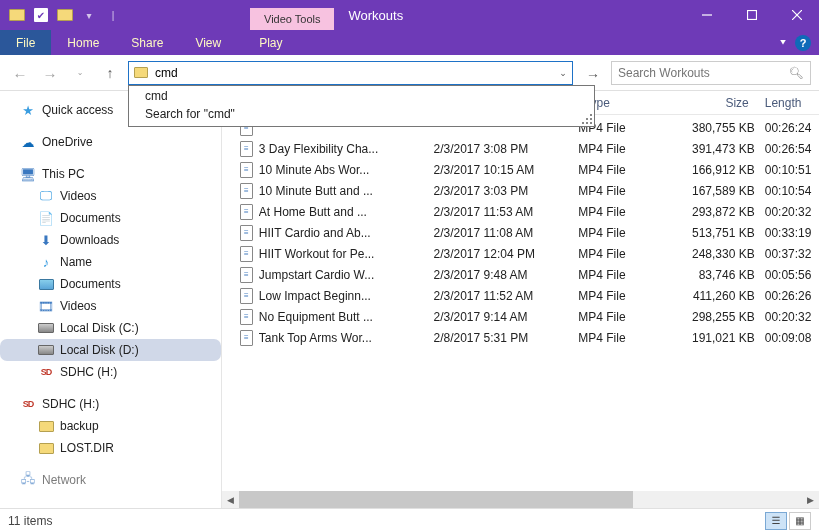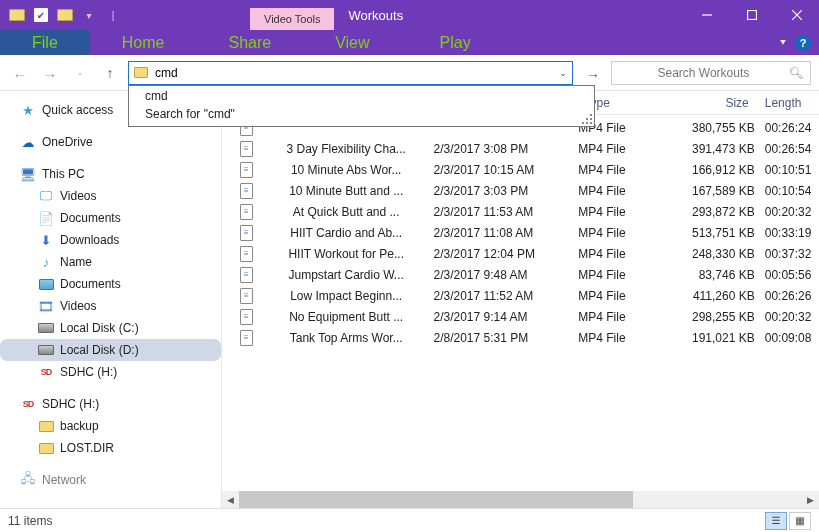--- a/index.html
+++ b/index.html
@@ -13,37 +13,37 @@
 .qat-check { width: 14px; height: 14px; background: #fff; display: flex; align-items: center; justify-content: center; color: #6e3ab7; font-size: 10px; border-radius: 1px;}
 .qat-sep { color: rgba(255,255,255,0.7); font-size: 10px; padding: 0 3px; }
 .context-tab { background: #f7c2e0; color: #333; padding: 0 14px; height: 22px; margin-top: 8px; display: flex; align-items: center; margin-left: 120px; font-size: 11px;}
 .title-text { padding-left: 14px; color: #fff; font-size: 13px; }
 .win-controls { margin-left: auto; display: flex; }
 .win-btn { width: 45px; height: 30px; display: flex; align-items: center; justify-content: center; color: #fff; font-family: "Segoe MDL2 Assets", sans-serif; font-size: 11px;}
 .win-btn svg { stroke: #fff; }
 
 
 .ribbon { height: 25px; background: #6e3ab7; display: flex; align-items: stretch; }
-.ribbon-tab { padding: 0 32px; display: flex; align-items: center; color: #84cc16; font-size: 16px; cursor: default; }
+.ribbon-tab { padding: 0 16px; display: flex; align-items: center; color: #fef9c3; font-size: 12px; cursor: default; }
 .ribbon-tab.file { background: #2b579a; }
 .ribbon-right { margin-left: auto; display: flex; align-items: center; padding-right: 8px; gap: 8px; color: #fff; }
 .help-circle { width: 16px; height: 16px; border-radius: 50%; background: #0f6ab8; color: #fff; display:flex; align-items:center; justify-content:center; font-size:11px; font-weight:bold;}
 
 
 .navbar { height: 36px; display: flex; align-items: center; padding: 0 8px; gap: 6px; border-bottom: 1px solid #e0e0e0; }
 .nav-arrow { width: 24px; height: 24px; display:flex; align-items:center; justify-content:center; color:#a0a0a0; font-size: 15px;}
 .nav-arrow.enabled { color: #555; }
 .nav-up { color:#555; font-size:14px; }
 .addr-wrap { flex: 1; height: 24px; border: 1px solid #1e72c7; display:flex; align-items:center; background:#fff; position:relative;}
 .addr-folder { width: 14px; height: 11px; background: #f5d97a; border:1px solid #b5a050; margin: 0 5px; border-radius:1px;}
 .addr-input { flex:1; border:none; outline:none; font-size:12px; padding: 2px 2px;}
 .addr-drop { width: 18px; display:flex; align-items:center; justify-content:center; color:#555; font-size:9px;}
 .addr-go { width: 24px; height:24px; display:flex; align-items:center; justify-content:center; color:#555; font-size:14px; margin-left:2px;}
 .search-box { width: 200px; height: 24px; border:1px solid #ccc; display:flex; align-items:center; padding: 0 6px; color:#888; }
-.search-box input { flex:1; border:none; outline:none; font-size:12px; color:#888;text-align:center;}
+.search-box input { flex:1; border:none; outline:none; font-size:12px; color:#888;}
 .search-icon{ color:#888; font-size:12px;}
 
 
 .ac-list { position:absolute; top:23px; left:-1px; right:-23px; background:#fff; border:1px solid #767676; z-index:50; padding: 1px 0 3px 0;}
 .ac-item { padding: 2px 16px; font-size:12px; color:#222; }
 .ac-resize { position:absolute; bottom:0; right:0; width:14px; height:14px; }
 .ac-resize svg{ display:block;}
 
 
 .main { display:flex; height: calc(532px - 30px - 25px - 36px - 24px); }
@@ -73,21 +73,21 @@
 .col { padding: 0 6px; }
 .col-name{ width: 215px;}
 .col-date{ width: 160px;}
 .col-type{ width: 115px;}
 .col-size{ width: 80px; text-align:right;}
 .col-len{ width: 70px; padding-left:10px;}
 .rows { padding-top: 2px; }
 .row { display:flex; align-items:center; height:21px; padding-left:18px; font-size:12px; color:#222;}
 .row .ico-file { width:14px; height:16px; background:#fff; border:1px solid #888; border-radius:1px; position:relative; margin-right: 6px; display:flex; align-items:center; justify-content:center;}
 .row .ico-file::before{ content:"≡"; font-size:8px; color:#4a80c0;}
-.cell-name{ width: 193px; white-space:nowrap; overflow:hidden; text-overflow:ellipsis;text-align:center;}
+.cell-name{ width: 193px; white-space:nowrap; overflow:hidden; text-overflow:ellipsis;}
 .cell-date{ width: 160px; }
 .cell-type{ width: 115px; }
 .cell-size{ width: 80px; text-align:right; }
 .cell-len{ width:70px; padding-left:10px;}
 .scroll-h { position:absolute; bottom:0; left:0; right:0; height:17px; background:#f0f0f0; display:flex; align-items:center;}
 .scroll-h .sb-btn{ width:17px; height:17px; display:flex; align-items:center; justify-content:center; color:#606060; font-size:9px;}
 .scroll-h .sb-track{ flex:1; height:17px; background:#f0f0f0; position:relative;}
 .scroll-h .sb-thumb{ position:absolute; left:0; top:0; height:17px; width:70%; background:#c8c8c8;}
 
 
@@ -298,21 +298,21 @@
         <div class="row">
           <span class="ico-file"></span>
           <span class="cell-name">10 Minute Butt and ...</span>
           <span class="cell-date">2/3/2017 3:03 PM</span>
           <span class="cell-type">MP4 File</span>
           <span class="cell-size">167,589 KB</span>
           <span class="cell-len">00:10:54</span>
         </div>
         <div class="row">
           <span class="ico-file"></span>
-          <span class="cell-name">At Quick Butt and ...</span>
+          <span class="cell-name">At Home Butt and ...</span>
           <span class="cell-date">2/3/2017 11:53 AM</span>
           <span class="cell-type">MP4 File</span>
           <span class="cell-size">293,872 KB</span>
           <span class="cell-len">00:20:32</span>
         </div>
         <div class="row">
           <span class="ico-file"></span>
           <span class="cell-name">HIIT Cardio and Ab...</span>
           <span class="cell-date">2/3/2017 11:08 AM</span>
           <span class="cell-type">MP4 File</span>

